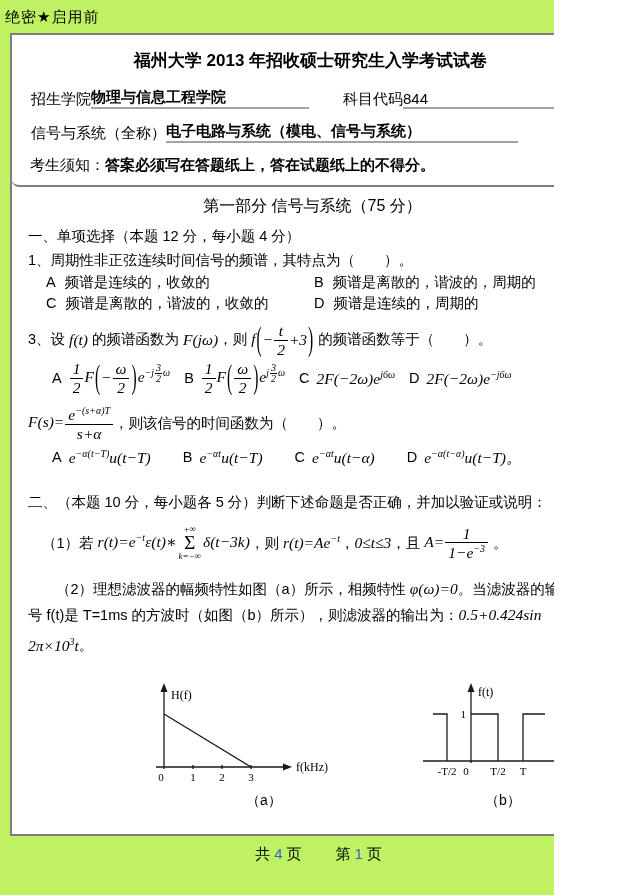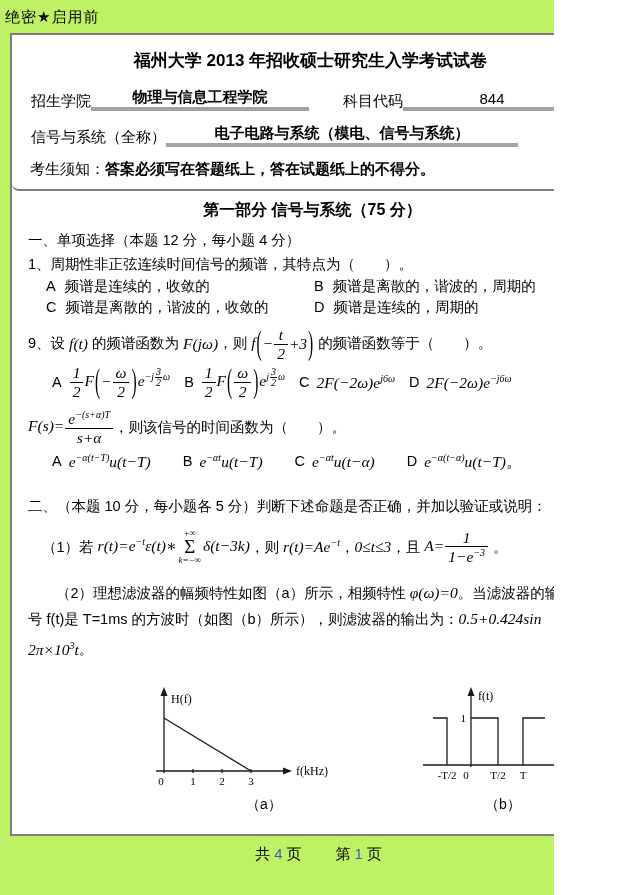--- a/index.html
+++ b/index.html
@@ -7,30 +7,30 @@
   .page{position:relative;width:510px;height:895px;overflow:hidden;background:#bef264;padding-left:44px;}
 
   .classification{position:absolute;left:5px;top:8px;font-size:15px;letter-spacing:1px;}
 
   .paper-box{position:absolute;left:10px;top:33px;width:601px;height:803px;border:2px solid #7d7d7d;background:#fff;box-sizing:border-box;}
 
   .header-section{border-bottom:2px solid #7d7d7d;padding:8px 18px 4px 18px;border-radius:7px;}
   .paper-title{text-align:center;font-weight:bold;font-size:17px;margin:6px 0 16px;}
   .field-row{display:flex;align-items:flex-end;font-size:15px;margin:0 1px 13px;}
   .f-label{white-space:nowrap;}
-  .f-value{border-bottom:4px solid #a3a3a3;text-align:center;}
+  .f-value{border-bottom:2px solid #a3a3a3;}
   .bold{font-weight:bold;}
   .v-college{width:218px;}
   .code-label{margin-left:34px;}
   .v-code{width:178px;}
   .v-subject{width:352px;}
   .notice-row{font-size:15px;margin-bottom:6px;}
 
   .body-section{padding:6px 12px 0 16px;font-size:14.5px;line-height:1.35;}
-  .part-title{text-align:center;font-weight:bold;font-size:16px;margin:2px 0 10px;}
+  .part-title{text-align:center;font-weight:normal;font-size:16px;margin:2px 0 10px;}
   .sec-heading{margin:0 0 5px;}
   .q-stem{margin:2px 0;}
   .q1-options{margin-left:18px;}
   .q1-row{display:flex;margin:2px 0;}
   .q1-opt{display:flex;}
   .q1-opt.first{width:268px;}
   .opt-letter{margin-right:9px;}
 
   .mathline{display:flex;align-items:center;white-space:pre;margin:8px 0 2px;}
   .mathline .seg{white-space:pre;}
@@ -125,21 +125,21 @@
               <span>频谱是离散的，谐波的，收敛的</span>
             </span>
           <span class="q1-opt">
               <span class="opt-letter">D</span>
               <span>频谱是连续的，周期的</span>
             </span>
         </div>
       </div>
 
       <div class="mathline">
-        <span class="seg">9、设 </span><span class="math">f(t)</span><span class="seg"> 的频谱函数为 </span><span class="math">F(jω)</span><span class="seg">，则 </span><span class="math">f<span class="bp">(</span><span class="bpc">−<span class="fr"><span class="fn">t</span><span class="fd">2</span></span>+3</span><span class="bp">)</span></span><span class="seg"> 的频谱函数等于（　　）。</span>
+        <span class="seg">3、设 </span><span class="math">f(t)</span><span class="seg"> 的频谱函数为 </span><span class="math">F(jω)</span><span class="seg">，则 </span><span class="math">f<span class="bp">(</span><span class="bpc">−<span class="fr"><span class="fn">t</span><span class="fd">2</span></span>+3</span><span class="bp">)</span></span><span class="seg"> 的频谱函数等于（　　）。</span>
       </div>
       <div class="opt-row-math q2-opts">
         <span class="opt-m">
             <span class="opt-letter">A</span>
             <span class="math"><span class="fr"><span class="fn">1</span><span class="fd">2</span></span>F<span class="bp">(</span><span class="bpc">−<span class="fr">
                   <span class="fn">ω</span>
                   <span class="fd">2</span>
                 </span></span><span class="bp">)</span>e<sup>−j<span class="fr"><span class="fn">3</span><span class="fd">2</span></span>ω</sup></span>
           </span>
         <span class="opt-m">

